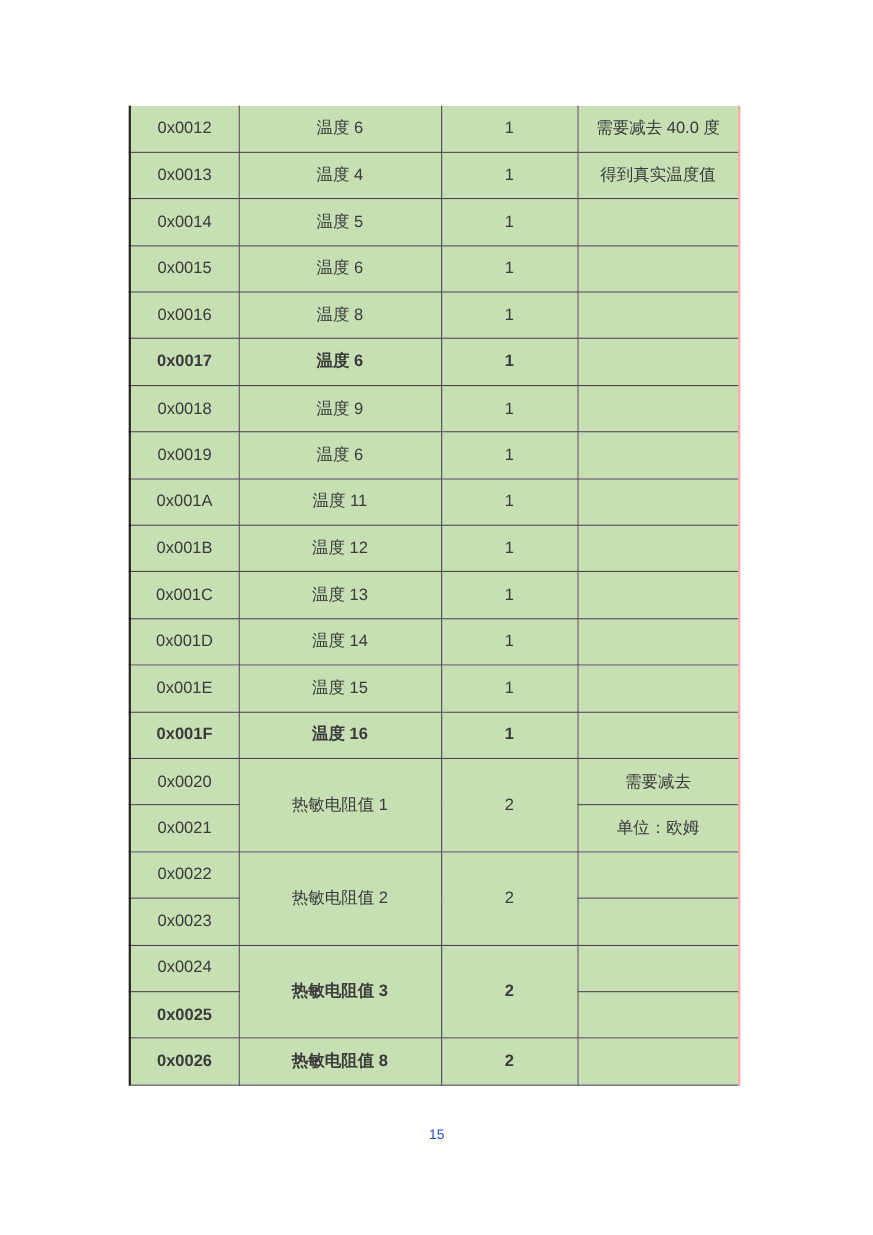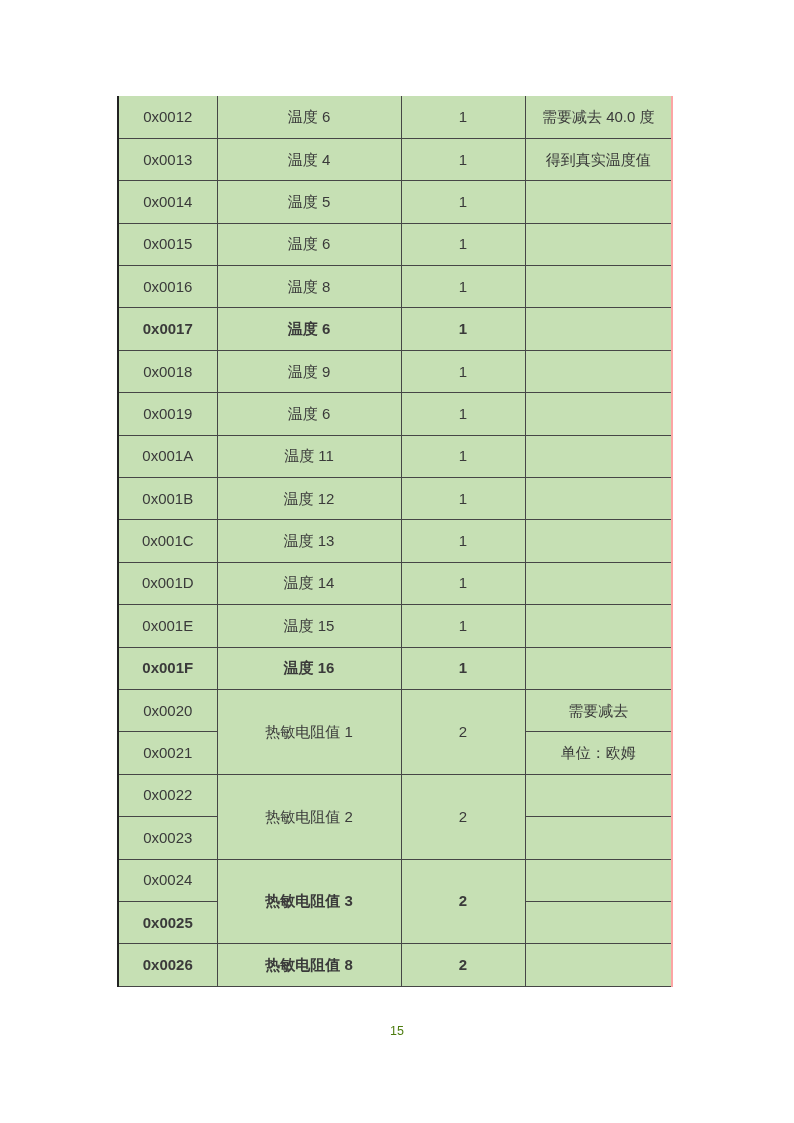--- a/index.html
+++ b/index.html
@@ -21,21 +21,21 @@
     text-align:center;vertical-align:middle;
     font-size:15px;line-height:1.2;
     padding:0 2px;overflow:hidden;white-space:nowrap;
   }
   tr.r{height:42.4px;}
   tr.first td{border-top:none;}
   td.sec-b{border-bottom:2.5px solid #111;font-weight:bold;}
   td.no-b{border-bottom:none;}
   .page-number{
     position:absolute;left:0;right:0;top:1024px;
-    text-align:center;font-size:12.5px;color:#4d7c0f;
+    text-align:center;font-size:12.5px;color:#1d4ed8;
   }
 </style>
 </head>
 <body>
 
 <div class="page">
 
   <table class="reg">
     <colgroup>
       <col style="width:99px">

